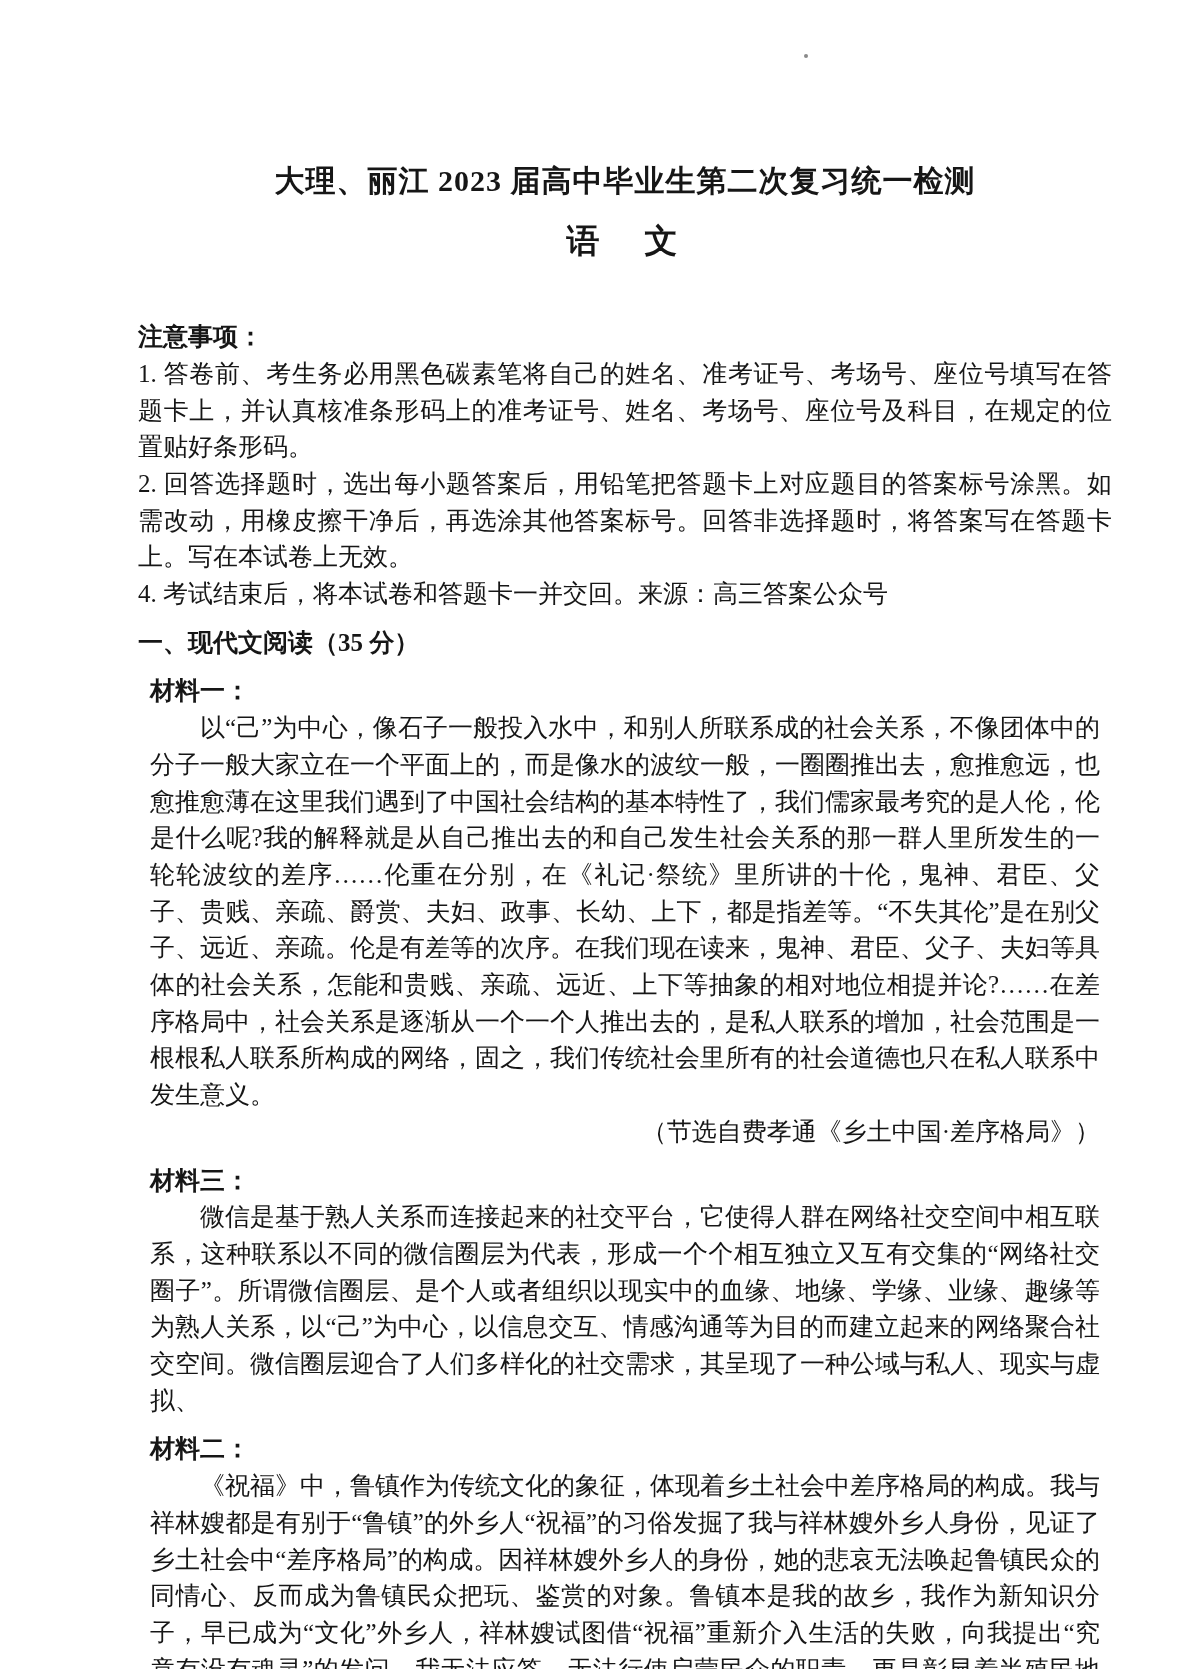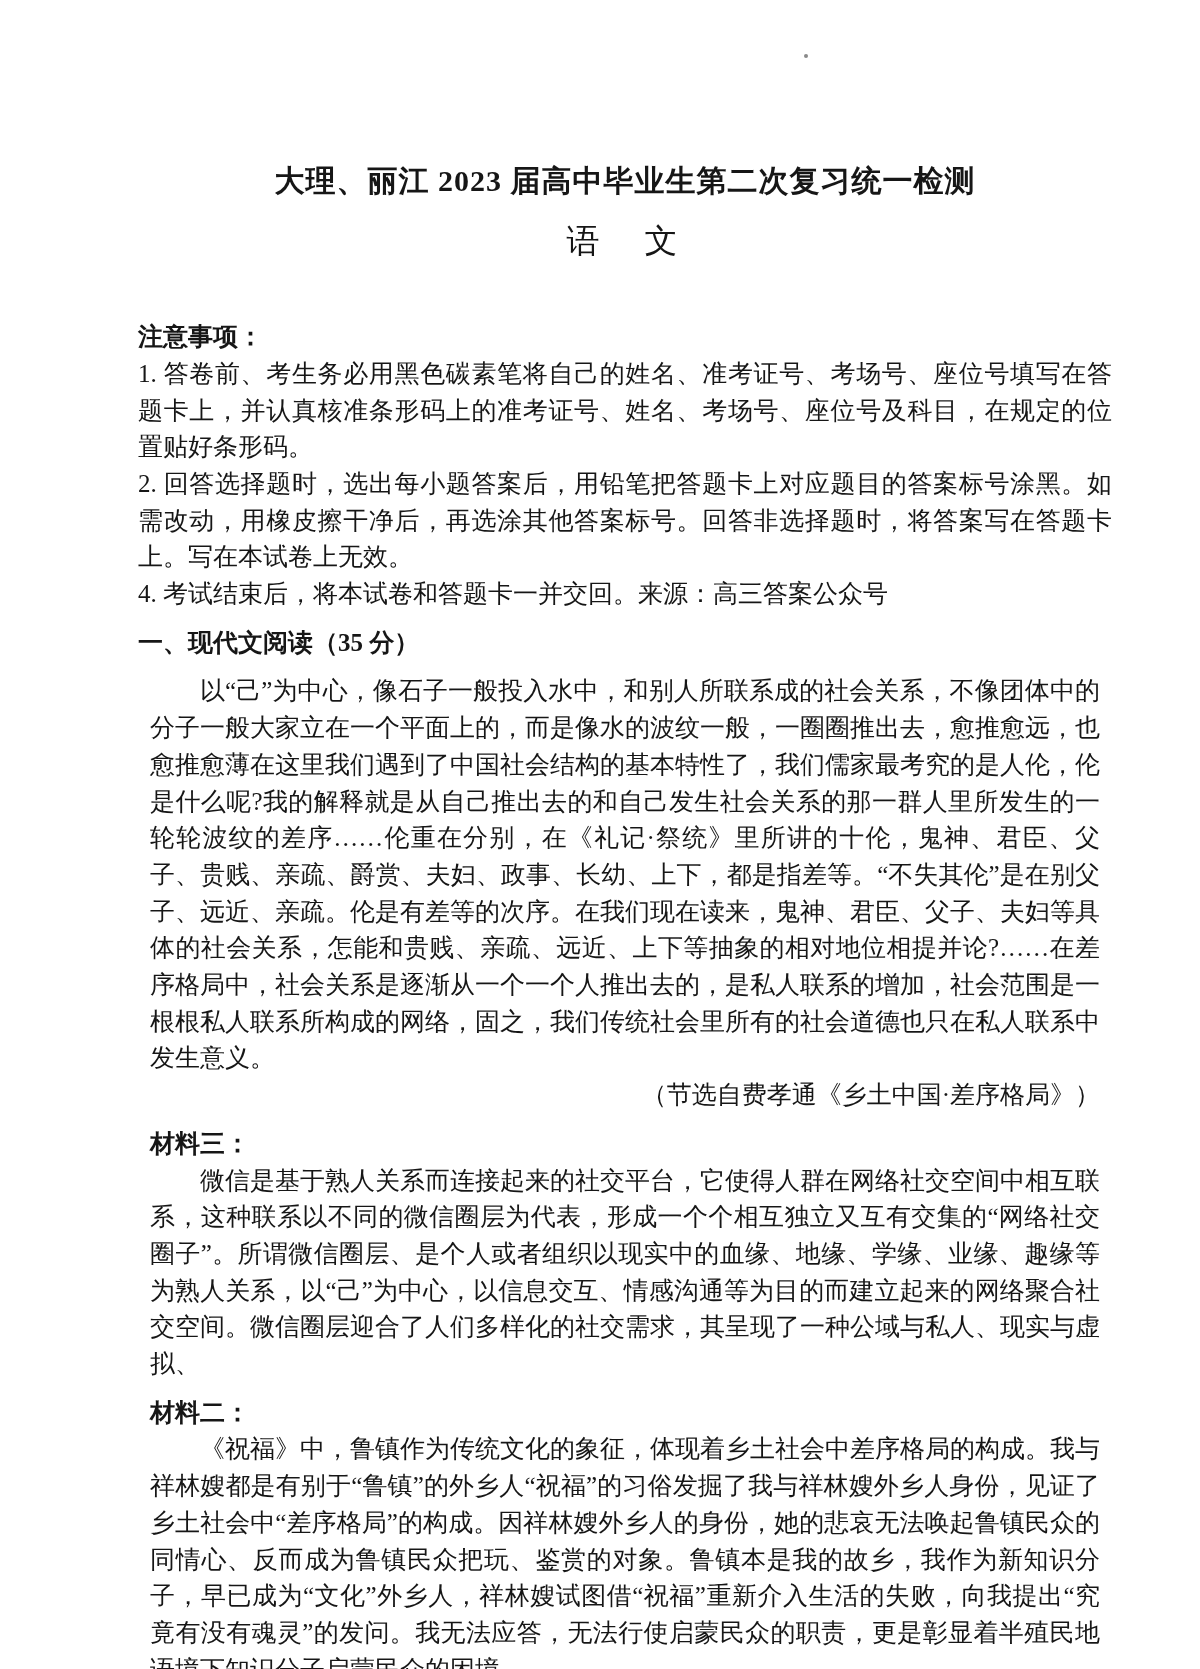--- a/index.html
+++ b/index.html
@@ -29,21 +29,21 @@
   .title {
     text-align: center;
     font-size: 30px;
     font-weight: 700;
     letter-spacing: 1px;
     line-height: 1.25;
   }
   .subtitle {
     text-align: center;
     font-size: 33px;
-    font-weight: 400;
+    font-weight: 700;
     margin-top: 22px;
     letter-spacing: 6px;
     line-height: 1.2;
   }
   .body-text {
     margin-top: 58px;
     font-size: 25px;
     line-height: 36.7px;
     text-align: justify;
   }
@@ -70,20 +70,21 @@
       <p class="bold">注意事项：</p>
       <p>1. 答卷前、考生务必用黑色碳素笔将自己的姓名、准考证号、考场号、座位号填写在答题卡上，并认真核准条形码上的准考证号、姓名、考场号、座位号及科目，在规定的位置贴好条形码。</p>
       <p>2. 回答选择题时，选出每小题答案后，用铅笔把答题卡上对应题目的答案标号涂黑。如需改动，用橡皮擦干净后，再选涂其他答案标号。回答非选择题时，将答案写在答题卡上。写在本试卷上无效。</p>
       <p>4. 考试结束后，将本试卷和答题卡一并交回。来源：高三答案公众号</p>
     </div>
 
     <div>
       <p class="bold section-heading">一、现代文阅读（35 分）</p>
 
       <div>
+        <p class="bold">材料一：</p>
         <p class="indent">以“己”为中心，像石子一般投入水中，和别人所联系成的社会关系，不像团体中的分子一般大家立在一个平面上的，而是像水的波纹一般，一圈圈推出去，愈推愈远，也愈推愈薄在这里我们遇到了中国社会结构的基本特性了，我们儒家最考究的是人伦，伦是什么呢?我的解释就是从自己推出去的和自己发生社会关系的那一群人里所发生的一轮轮波纹的差序……伦重在分别，在《礼记·祭统》里所讲的十伦，鬼神、君臣、父子、贵贱、亲疏、爵赏、夫妇、政事、长幼、上下，都是指差等。“不失其伦”是在别父子、远近、亲疏。伦是有差等的次序。在我们现在读来，鬼神、君臣、父子、夫妇等具体的社会关系，怎能和贵贱、亲疏、远近、上下等抽象的相对地位相提并论?……在差序格局中，社会关系是逐渐从一个一个人推出去的，是私人联系的增加，社会范围是一根根私人联系所构成的网络，固之，我们传统社会里所有的社会道德也只在私人联系中发生意义。</p>
         <p class="source">（节选自费孝通《乡土中国·差序格局》）</p>
       </div>
 
       <div>
         <p class="bold">材料三：</p>
         <p class="indent">微信是基于熟人关系而连接起来的社交平台，它使得人群在网络社交空间中相互联系，这种联系以不同的微信圈层为代表，形成一个个相互独立又互有交集的“网络社交圈子”。所谓微信圈层、是个人或者组织以现实中的血缘、地缘、学缘、业缘、趣缘等为熟人关系，以“己”为中心，以信息交互、情感沟通等为目的而建立起来的网络聚合社交空间。微信圈层迎合了人们多样化的社交需求，其呈现了一种公域与私人、现实与虚拟、</p>
       </div>
 
       <div>

